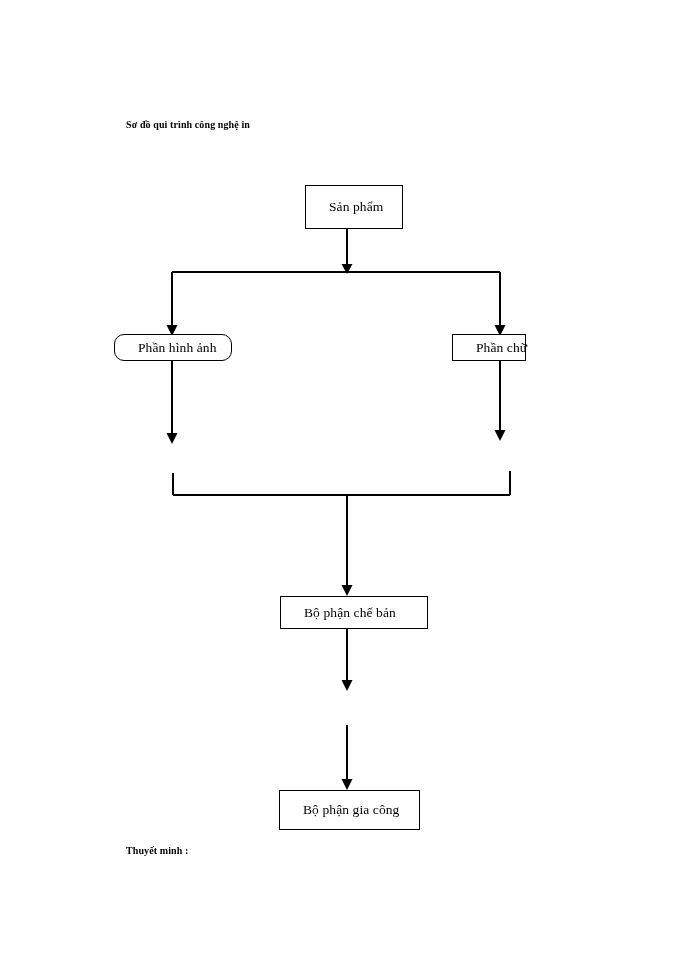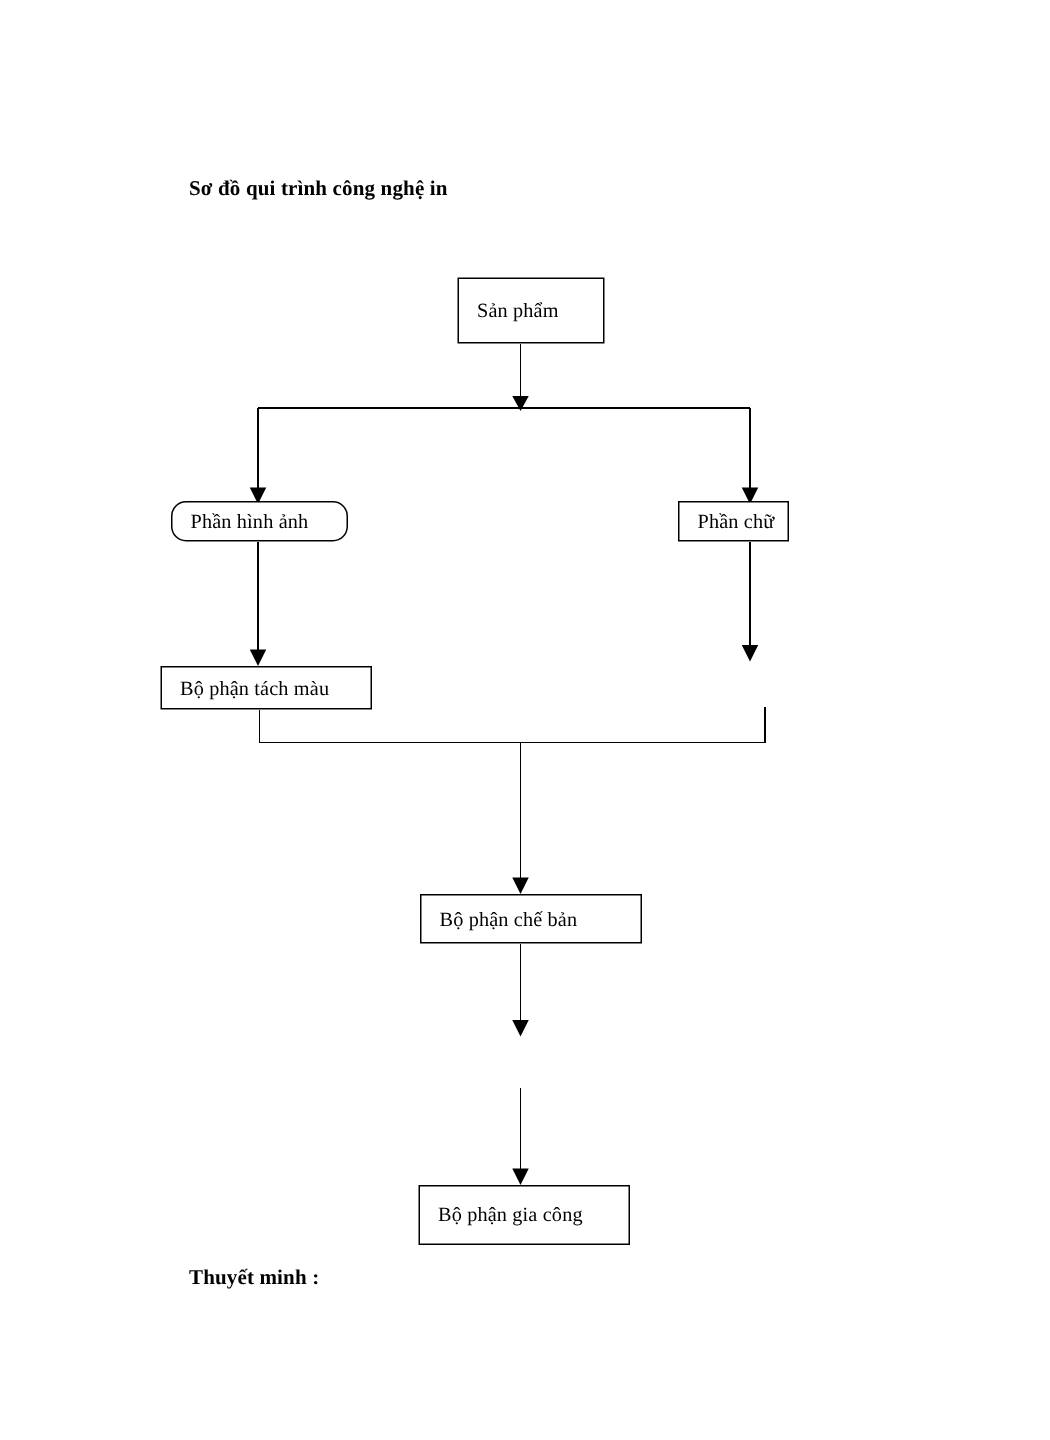--- a/index.html
+++ b/index.html
@@ -23,41 +23,41 @@
     left: 0;
     top: 0;
     width: 700px;
     height: 960px;
   }
 
   
   .heading {
     position: absolute;
     font-weight: bold;
-    font-size: 14px;
+    font-size: 10px;
     letter-spacing: 0.1px;
     white-space: nowrap;
     line-height: 1;
   }
   #diagram-title { left: 126px; top: 120px; }
   #legend-label  { left: 126px; top: 846px; }
 
   
   .node {
     position: absolute;
     box-sizing: border-box;
     border: 1px solid #000000;
     background: #ffffff;
     display: flex;
     align-items: center;
     justify-content: flex-start;
     font-size: 13.5px;
     line-height: 1;
     white-space: nowrap;
-    padding-left: 12px;
+    padding-left: 23px;
     letter-spacing: 0.1px;
   }
 
   
   #connectors {
     position: absolute;
     left: 0;
     top: 0;
     width: 700px;
     height: 960px;
@@ -113,21 +113,20 @@
     <line x1="347" y1="725" x2="347" y2="781"></line>
     <polygon class="arrowhead" points="341.5,779 352.5,779 347,790"></polygon>
   </svg>
 
   <div class="node" style="left:305px; top:185px; width:98px; height:44px;">Sản phẩm</div>
 
   <div class="node" style="left:114px; top:334px; width:118px; height:27px;border-radius:10px;">Phần hình ảnh</div>
 
   <div class="node" style="left:452px; top:334px; width:74px; height:27px;">Phần chữ</div>
 
-  <div class="node" style="left:107px; top:444px; width:141px; height:29px;">Bộ phận tách màu</div>
 
 
   <div class="node" style="left:280px; top:596px; width:148px; height:33px;">Bộ phận chế bản</div>
 
 
   <div class="node" style="left:279px; top:790px; width:141px; height:40px;">Bộ phận gia công</div>
 
   <div class="heading" id="legend-label">Thuyết minh :</div>
 
 </div>

